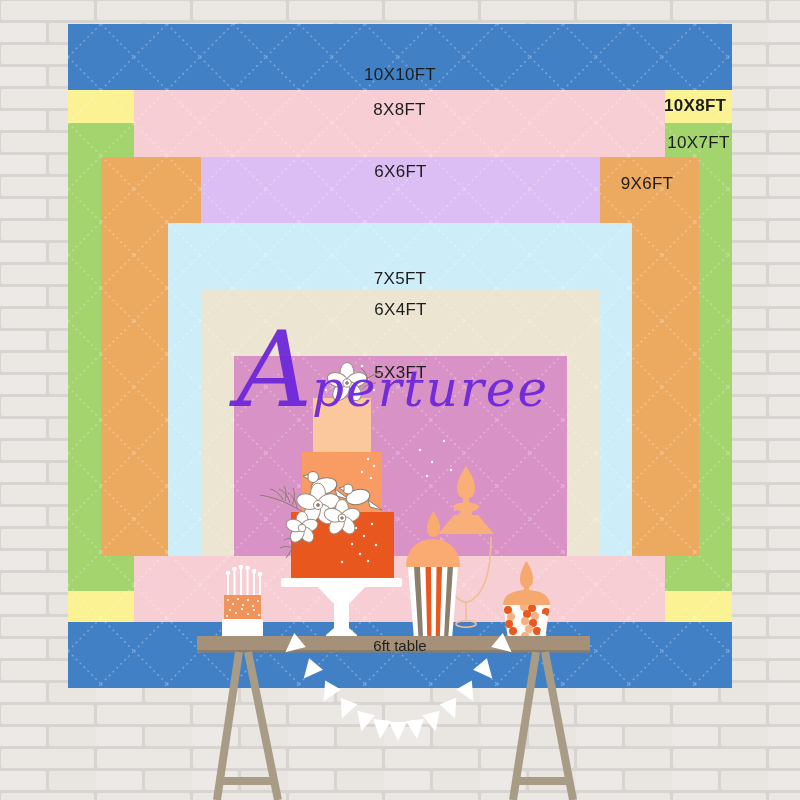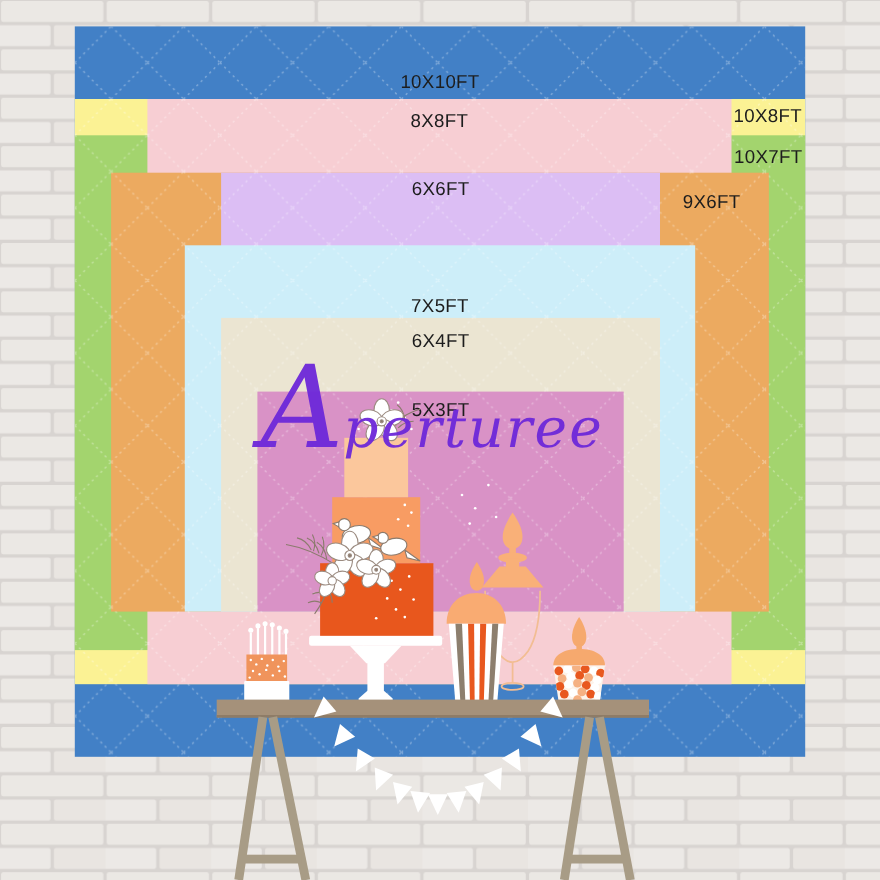--- a/index.html
+++ b/index.html
@@ -22,21 +22,21 @@
   #diamond-overlay{position:absolute;left:0;top:0;z-index:5;pointer-events:none;}
   .size-label{position:absolute;z-index:10;font-size:17px;font-weight:500;
               color:#1d1d1d;letter-spacing:.3px;white-space:nowrap;}
   .lbl-center{left:0;right:0;text-align:center;}
   .lbl-10x10{top:41px;}
   .lbl-8x8  {top:10px;}
   .lbl-6x6  {top:5px;}
   .lbl-7x5  {top:10px;margin-top:36px;}
   .lbl-6x4  {top:11px;}
   .lbl-5x3  {top:7px;}
-  .lbl-10x8 {right:0;width:68px;text-align:center;top:6px;}
+  .lbl-10x8 {right:0;width:68px;top:6px;font-weight:bold;}
   .lbl-10x7 {right:0;width:67px;text-align:center;top:10px;padding-left:48px;}
   .lbl-9x6  {left:506px;width:80px;text-align:center;top:17px;}
   
   #scene{position:absolute;left:0;top:0;z-index:20;pointer-events:none;}
   
   #table-label{position:absolute;left:320px;top:637px;width:160px;z-index:30;
                text-align:center;font-size:15px;font-weight:500;color:#1f1f1f;}
   
   #watermark{position:absolute;left:237px;top:322px;z-index:40;
              font-family:"DejaVu Serif",serif;font-style:italic;
@@ -337,16 +337,17 @@
       <polygon points="389,722 407,722 398,741"></polygon>
       <polygon points="406,720 424,720 415,739" transform="rotate(-6 415 720)"></polygon>
       <polygon points="422,713 440,713 431,732" transform="rotate(-14 431 713)"></polygon>
       <polygon points="439,701 457,701 448,720" transform="rotate(-22 448 701)"></polygon>
       <polygon points="455,685 473,685 464,704" transform="rotate(-30 464 685)"></polygon>
       <polygon points="471,664 489,664 480,683" transform="rotate(-40 480 664)"></polygon>
       <polygon points="488,640 506,640 497,659" transform="rotate(-50 497 640)"></polygon>
     </g>
   </svg>
 
+  <div id="table-label">6ft table</div>
 
   <div id="watermark">Aperturee</div>
 
 </div>
 
 </body></html>

